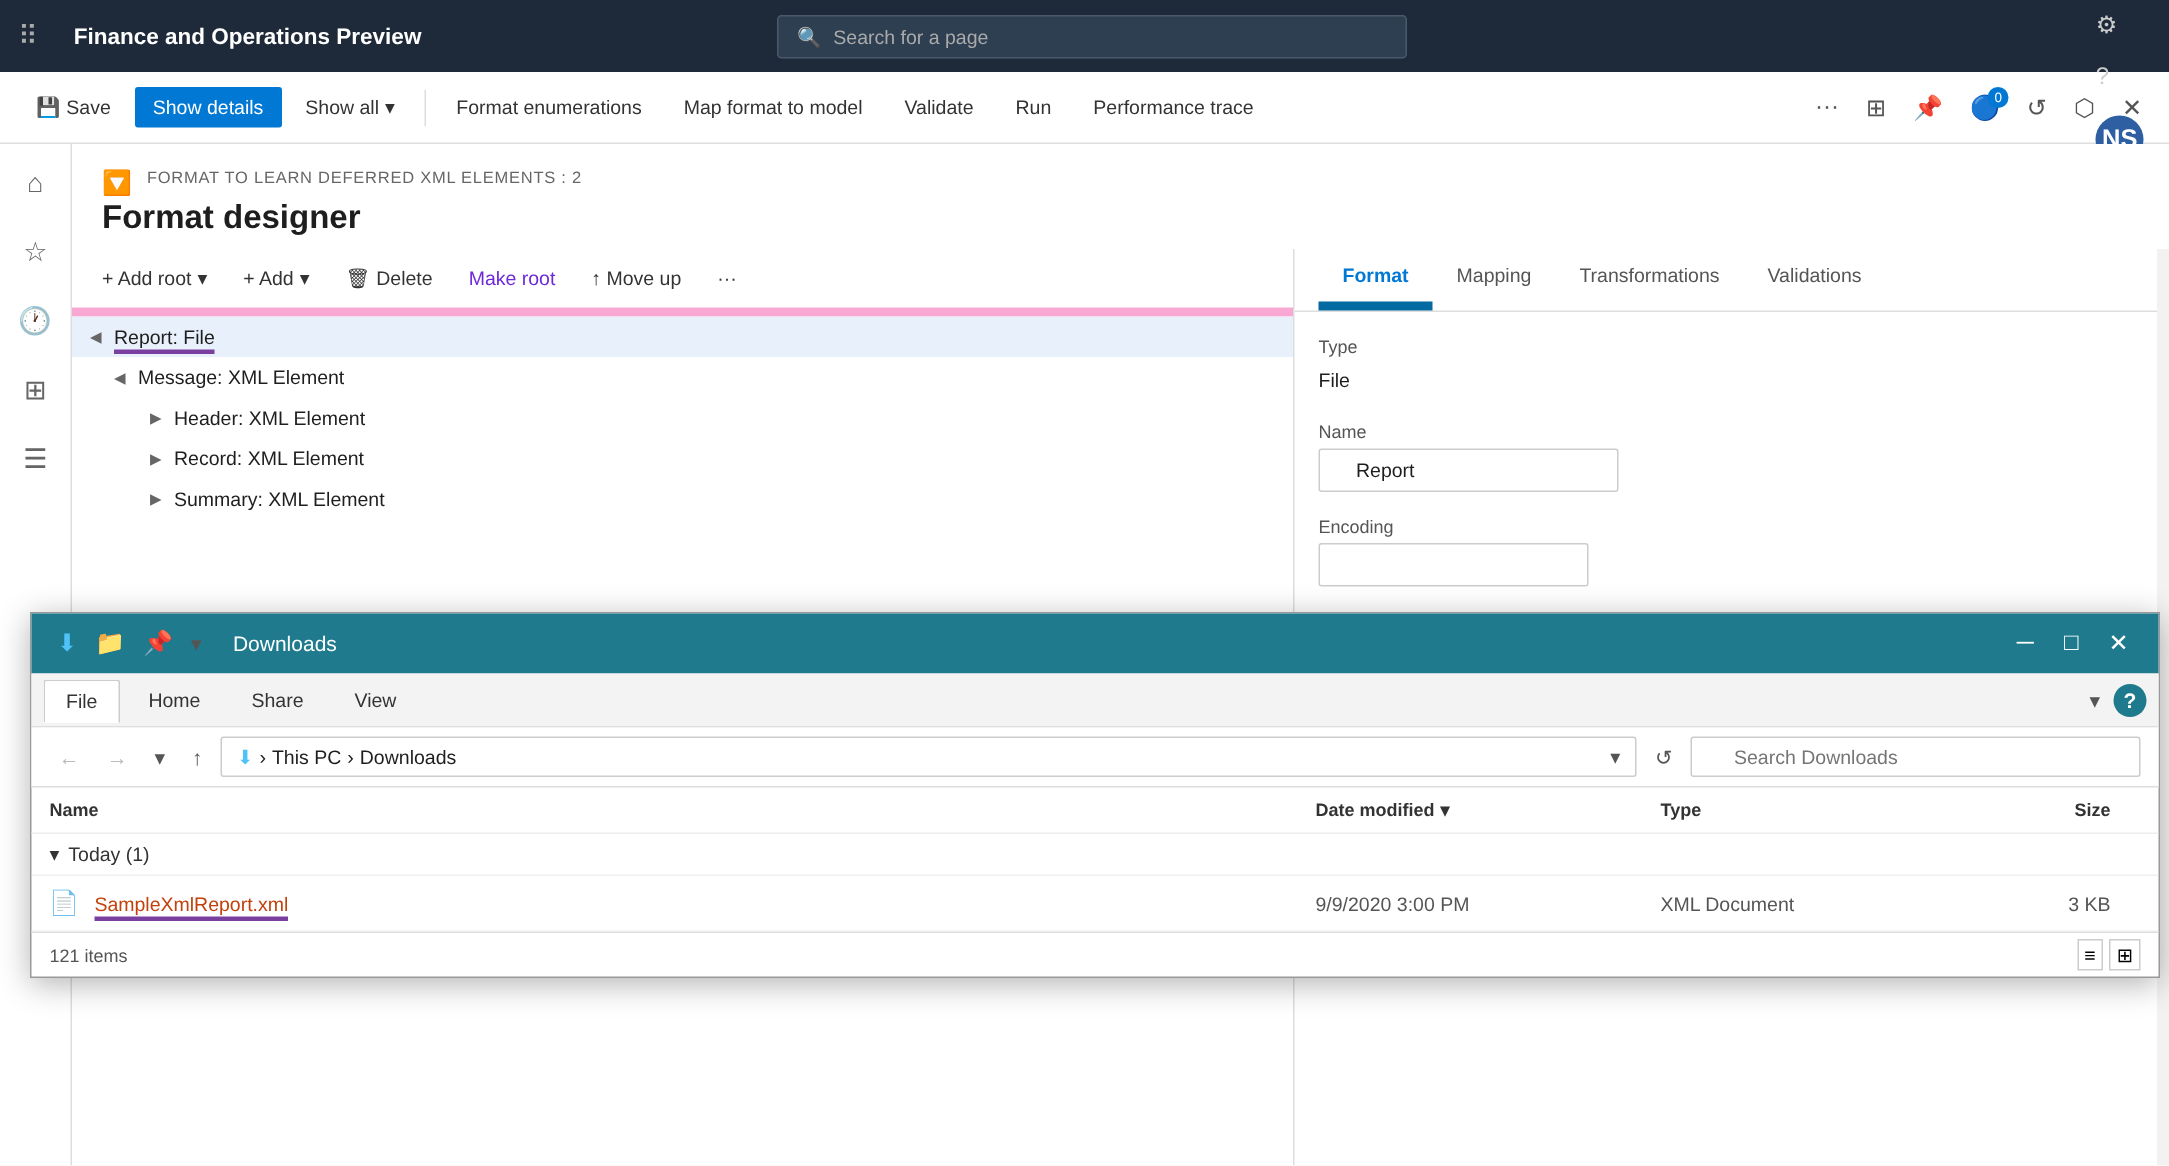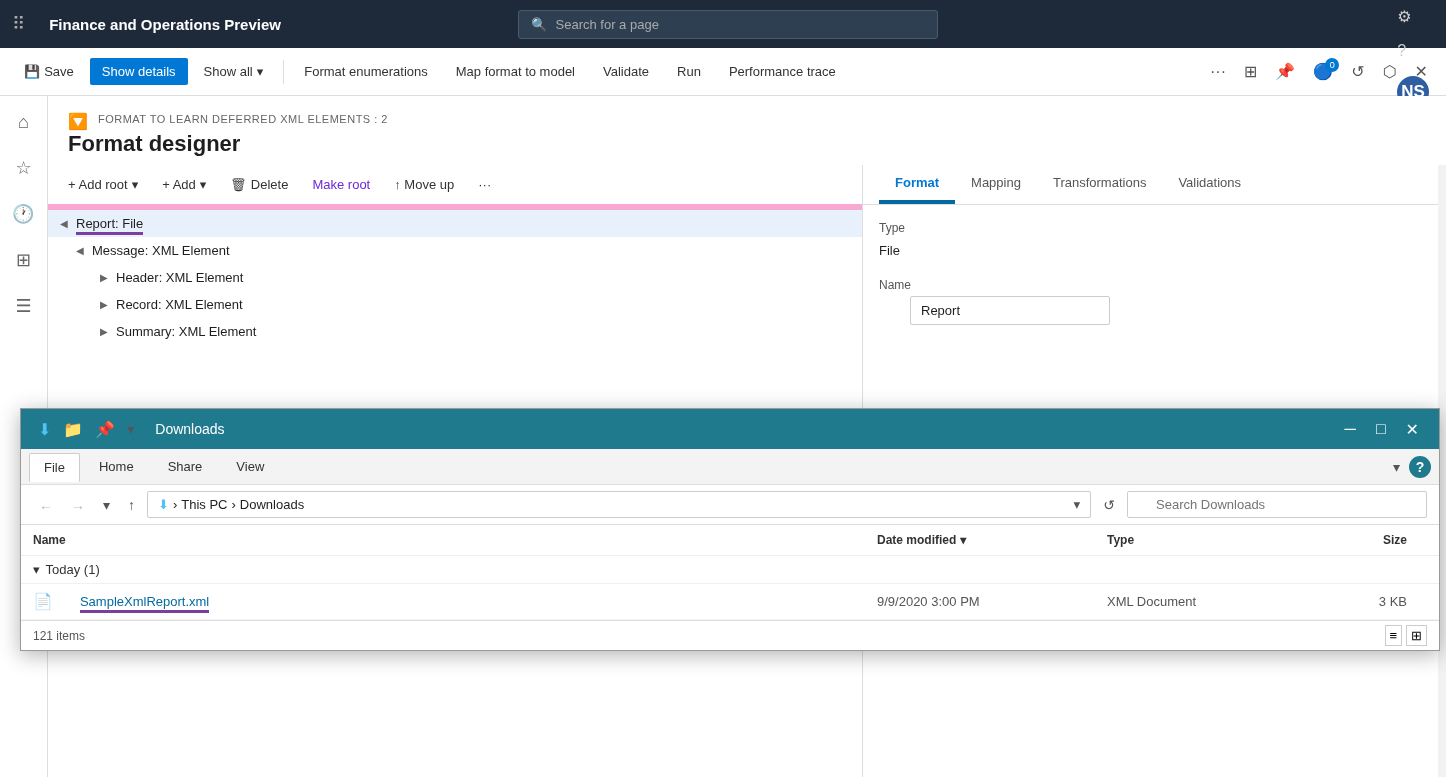--- a/index.html
+++ b/index.html
@@ -149,34 +149,33 @@
       border-bottom: 1px solid #ddd;
       padding: 0 16px;
     }
     .right-tab {
       padding: 10px 16px;
       font-size: 13px;
       cursor: pointer;
       color: #555;
       border-bottom: 2px solid transparent;
     }
-    .right-tab.active { color: #0078d4; border-bottom: 4px solid #0369a1; font-weight: 600; }
+    .right-tab.active { color: #0078d4; border-bottom: 6px solid #0369a1; font-weight: 600; }
 
     .right-content { padding: 16px; display: flex; flex-direction: column; gap: 16px; overflow-y: auto; }
     .field-group { display: flex; flex-direction: column; gap: 4px; }
     .field-label { font-size: 12px; color: #555; }
     .field-value { font-size: 13px; color: #1e1e1e; padding: 4px 0; }
     .field-input {
       border: 1px solid #ccc;
       border-radius: 2px;
-      padding: 6px 10px;
+      padding: 6px 24px;
       font-size: 13px;
       width: 200px;
       color: #1e1e1e;
-      margin-left: 31px;
     }
 
     
     .right-scrollbar {
       width: 8px;
       background: #f3f2f1;
     }
 
     
     .downloads-window {
@@ -301,21 +300,21 @@
     }
     .file-row {
       display: flex;
       align-items: center;
       padding: 8px 12px;
       font-size: 13px;
       cursor: pointer;
       border-bottom: 1px solid #f5f5f5;
     }
     .file-icon { margin-right: 10px; font-size: 16px; color: #666; }
-    .file-name { flex: 1; color: #0369a1; margin-left: 17px; }
+    .file-name { flex: 1; color: #c2410c; }
     .file-date { width: 230px; color: #555; }
     .file-type { width: 190px; color: #555; }
     .file-size { width: 130px; text-align: right; padding-right: 20px; color: #555; }
 
     .status-bar {
       padding: 4px 12px;
       font-size: 12px;
       color: #555;
       border-top: 1px solid #ddd;
       display: flex;
@@ -497,20 +496,24 @@
         </div>
         <div class="right-content">
           <div class="field-group">
             <div class="field-label">Type</div>
             <div class="field-value">File</div>
           </div>
           <div class="field-group">
             <div class="field-label">Name</div>
             <input class="field-input" type="text" value="Report" style="">
           </div>
+          <div class="field-group">
+            <div class="field-label">Encoding</div>
+            <input class="field-input" type="text" style="width: 180px;">
+          </div>
         </div>
       </div>
 
       <div class="right-scrollbar"></div>
     </div>
   </div>
 </div>
 
 <div class="downloads-window">
 

